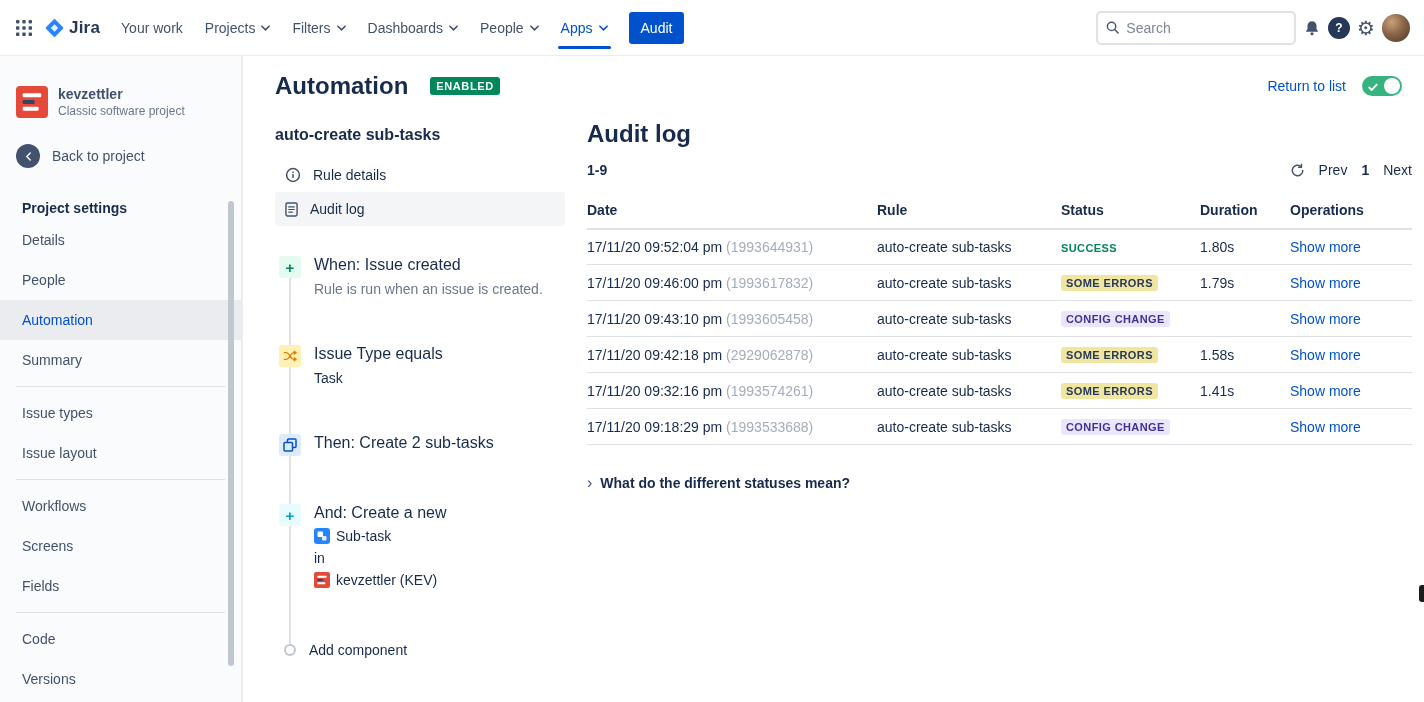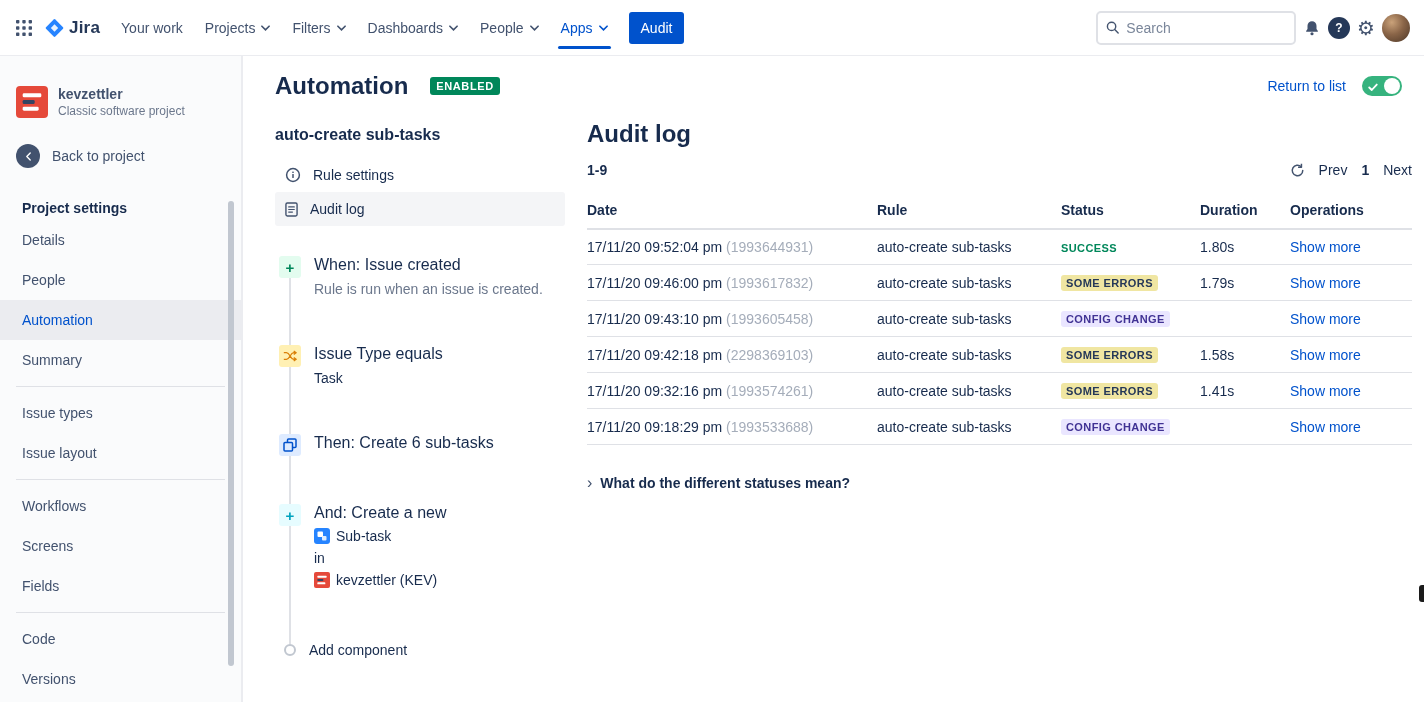--- a/index.html
+++ b/index.html
@@ -262,21 +262,21 @@
     <div class="content">
 
       <section class="rule-panel">
         <div class="rule-name">auto-create sub-tasks</div>
         <div class="rule-tab">
           <svg width="16" height="16" viewBox="0 0 16 16">
               <circle cx="8" cy="8" r="6.4" fill="none" stroke="#42526E" stroke-width="1.5"></circle>
               <rect x="7.25" y="7" width="1.5" height="4" rx="0.5" fill="#42526E"></rect>
               <rect x="7.25" y="4.4" width="1.5" height="1.5" rx="0.5" fill="#42526E"></rect>
             </svg>
-          <span>Rule settings</span>
+          <span>Rule details</span>
         </div>
         <div class="rule-tab active">
           <svg width="13" height="15" viewBox="0 0 14 16">
               <rect x="1" y="1" width="12" height="14" rx="1.5" fill="none" stroke="#42526E" stroke-width="1.5"></rect>
               <path d="M4 5.2h6M4 8h6M4 10.8h4" stroke="#42526E" stroke-width="1.3" stroke-linecap="round"></path>
             </svg>
           <span>Audit log</span>
         </div>
 
         <div class="timeline">
@@ -302,21 +302,21 @@
           </div>
 
           <div class="component">
             <span class="comp-icon action">
               <svg width="14" height="14" viewBox="0 0 14 14">
                   <rect x="4.5" y="1" width="8.5" height="8.5" rx="1" fill="none" stroke="#0052CC" stroke-width="1.5"></rect>
                   <rect x="1" y="4.5" width="8.5" height="8.5" rx="1" fill="#DEEBFF" stroke="#0052CC" stroke-width="1.5"></rect>
                 </svg>
             </span>
             <div>
-              <div class="comp-title">Then: Create 6 sub-tasks</div>
+              <div class="comp-title">Then: Create 2 sub-tasks</div>
             </div>
           </div>
 
           <div class="component">
             <span class="comp-icon branch">+</span>
             <div>
               <div class="comp-title">And: Create a new</div>
               <div class="inline-row">
                 <svg width="16" height="16" viewBox="0 0 16 16">
                     <rect width="16" height="16" rx="3" fill="#2684FF"></rect>
@@ -391,21 +391,21 @@
 
           <div class="arow">
             <div><span>17/11/20 09:43:10 pm</span> <span class="ref">(1993605458)</span></div>
             <div>auto-create sub-tasks</div>
             <div><span class="lozenge change">CONFIG CHANGE</span></div>
             <div></div>
             <div><a class="link">Show more</a></div>
           </div>
 
           <div class="arow">
-            <div><span>17/11/20 09:42:18 pm</span> <span class="ref">(2298369103)</span></div>
+            <div><span>17/11/20 09:42:18 pm</span> <span class="ref">(2929062878)</span></div>
             <div>auto-create sub-tasks</div>
             <div><span class="lozenge warn">SOME ERRORS</span></div>
             <div>1.58s</div>
             <div><a class="link">Show more</a></div>
           </div>
 
           <div class="arow">
             <div><span>17/11/20 09:32:16 pm</span> <span class="ref">(1993574261)</span></div>
             <div>auto-create sub-tasks</div>
             <div><span class="lozenge warn">SOME ERRORS</span></div>

